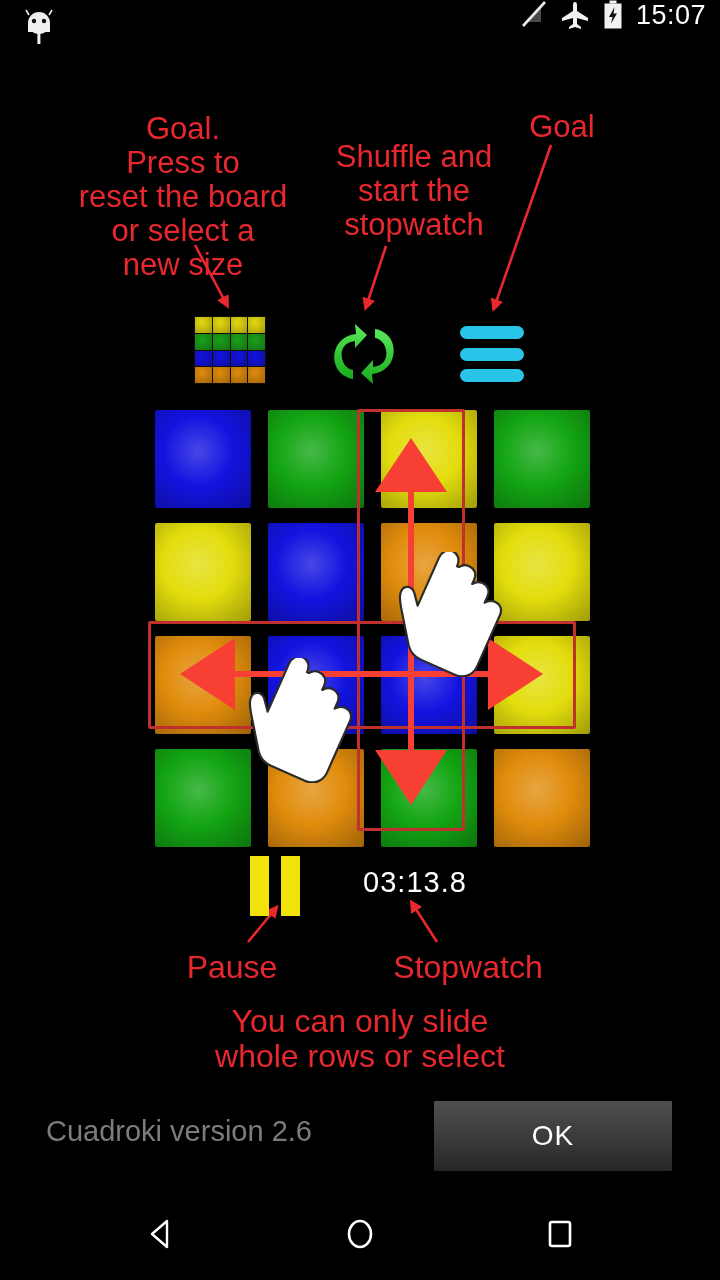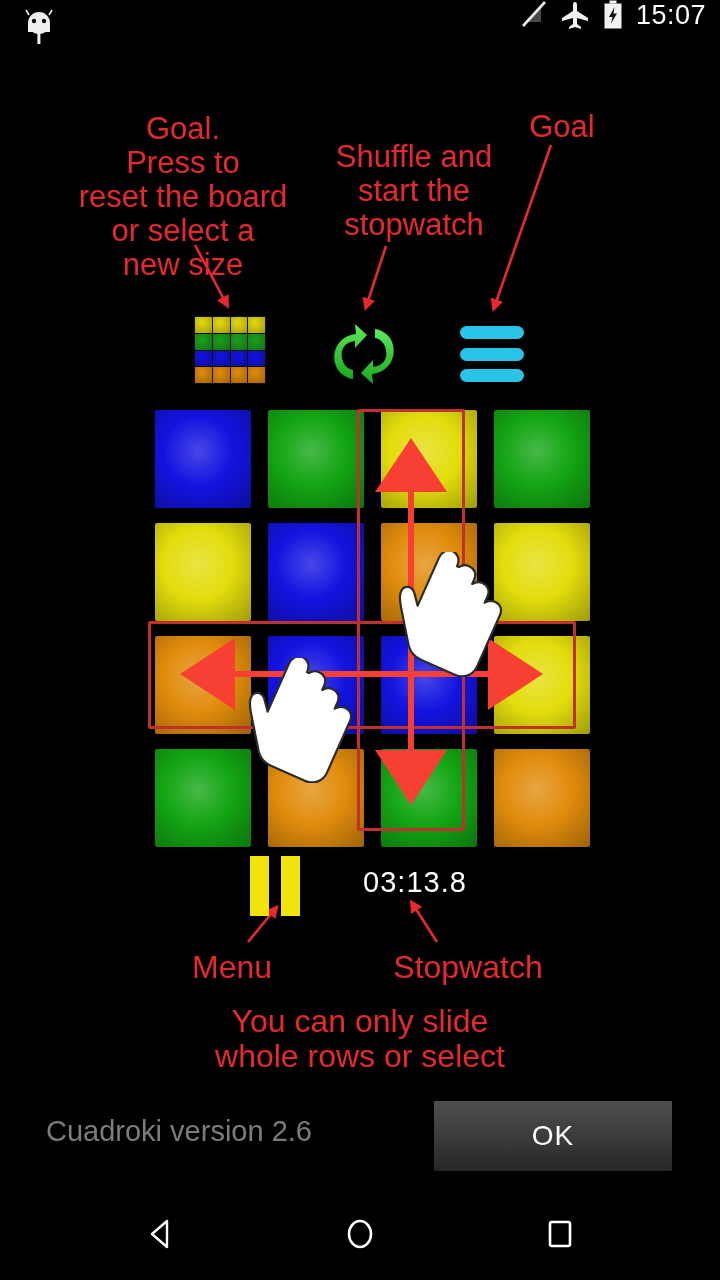--- a/index.html
+++ b/index.html
@@ -133,21 +133,21 @@
 
   <div class="anno" id="anno-goal">Goal.
 Press to
 reset the board
 or select a
 new size</div>
   <div class="anno" id="anno-shuffle">Shuffle and
 start the
 stopwatch</div>
   <div class="anno" id="anno-menu">Goal</div>
-  <div class="anno" id="anno-pause">Menu</div>
+  <div class="anno" id="anno-pause">Pause</div>
   <div class="anno" id="anno-stop">Stopwatch</div>
   <div class="anno" id="anno-rule">You can only slide
 whole rows or select</div>
 
   <svg class="anno-arrow" style="left:0;top:0;width:720px;height:400px;" viewBox="0 0 720 400">
     <defs>
       <marker id="annoHead" markerWidth="5" markerHeight="5" refX="3.4" refY="2.5" orient="auto">
         <path d="M0,0 L5,2.5 L0,5 Z" fill="#e8282e"></path>
       </marker>
     </defs>

